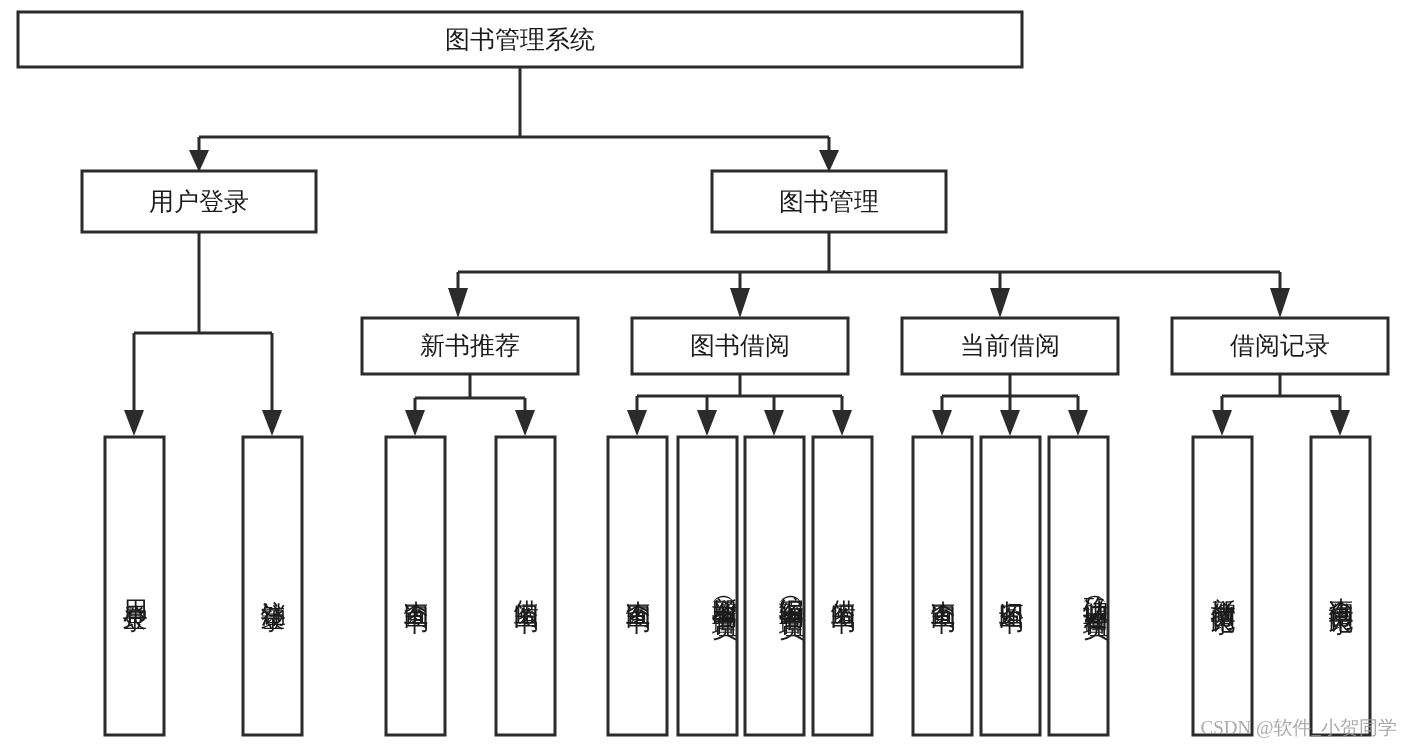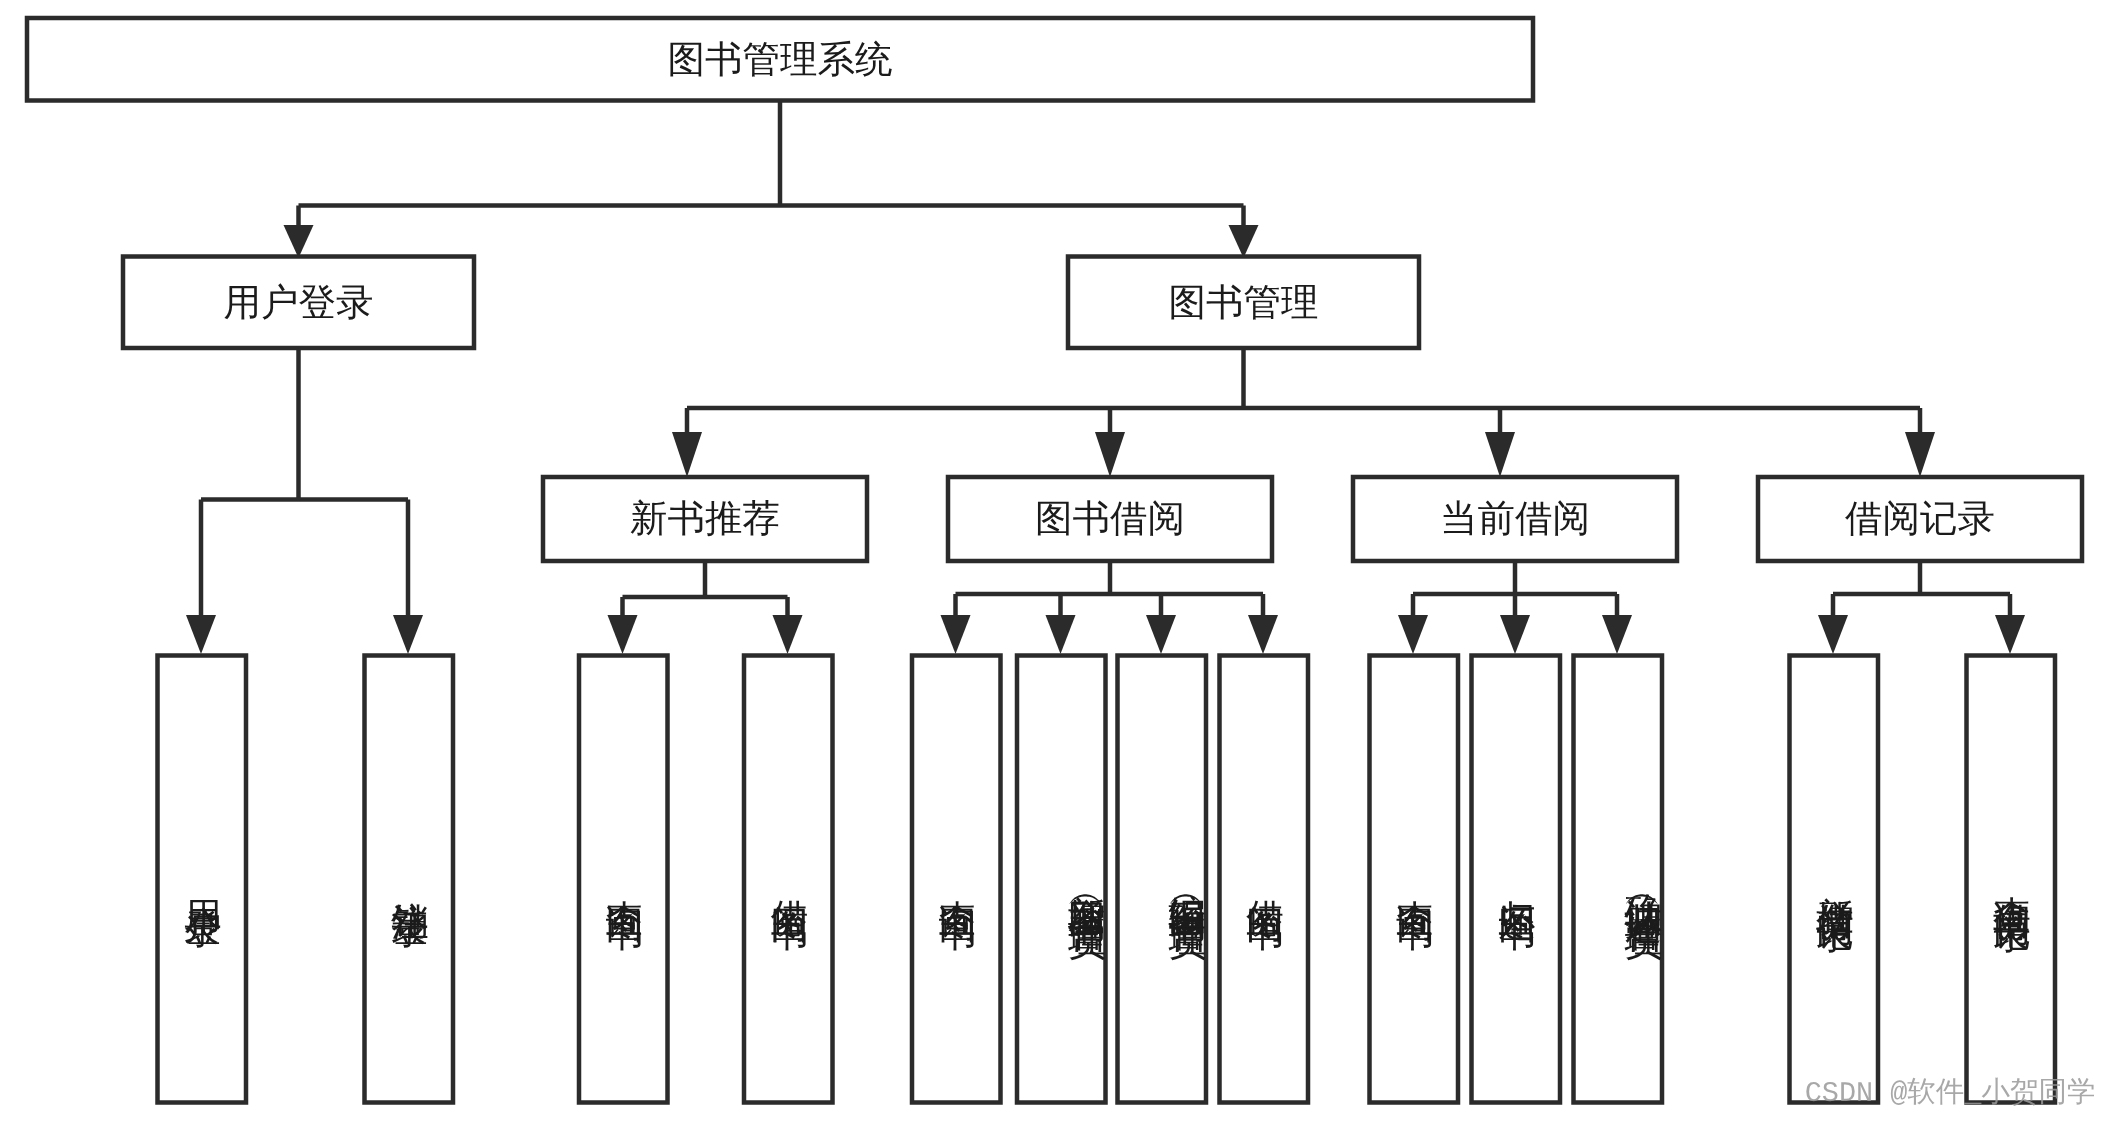--- a/index.html
+++ b/index.html
@@ -57,21 +57,21 @@
     color: #1b1b1b;
     letter-spacing: 3px;
     white-space: nowrap;
     text-align: center;
     pointer-events: none;
   }
   .watermark {
     position: absolute;
     right: 8px;
     bottom: 6px;
-    font-family: Liberation Mono, monospace;
+    font-family: Liberation Serif, serif;
     font-size: 19px;
     color: #9a9a9a;
     opacity: 0.85;
     white-space: nowrap;
   }
 </style>
 </head>
 <body>
 
 <div id="stage">

